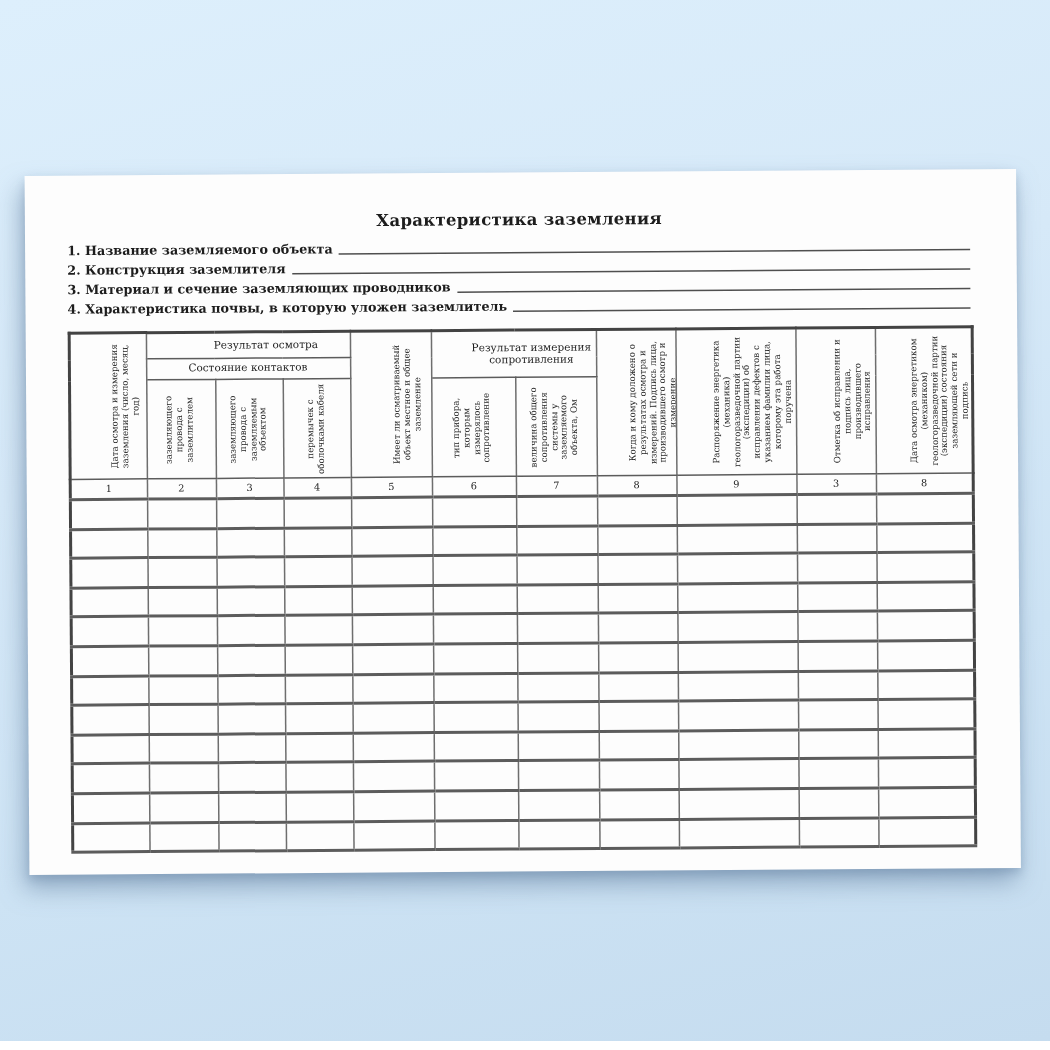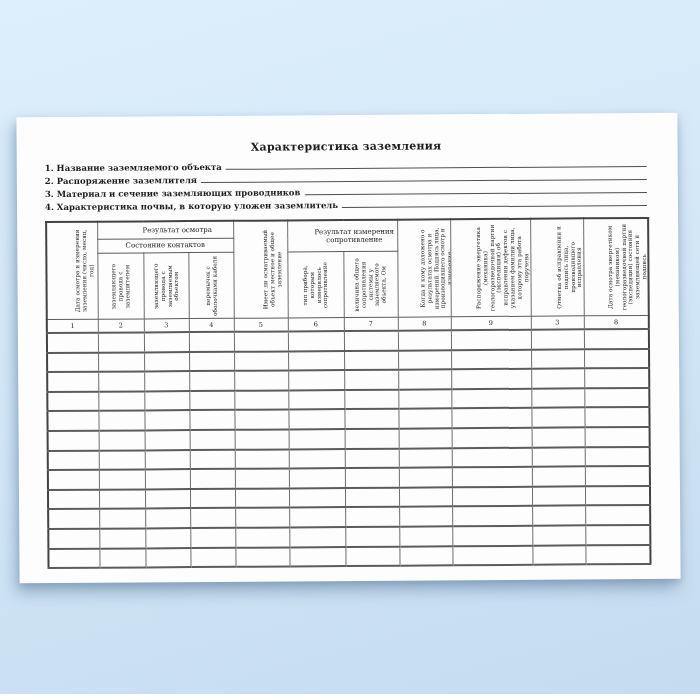--- a/index.html
+++ b/index.html
@@ -65,21 +65,21 @@
   <div class="paper">
     <div class="content">
 
       <div class="doc-title">Характеристика заземления</div>
 
       <div class="form-line">
         <span><span>1.</span> <span>Название заземляемого объекта</span></span>
         <span class="rule"></span>
       </div>
       <div class="form-line">
-        <span><span>2.</span> <span>Распоряжение заземлителя</span></span>
+        <span><span>2.</span> <span>Конструкция заземлителя</span></span>
         <span class="rule"></span>
       </div>
       <div class="form-line">
         <span><span>3.</span> <span>Материал и сечение заземляющих проводников</span></span>
         <span class="rule"></span>
       </div>
       <div class="form-line">
         <span><span>4.</span> <span>Характеристика почвы, в которую уложен заземлитель</span></span>
         <span class="rule"></span>
       </div>
@@ -104,21 +104,21 @@
               <div class="vwrap tall">
                   <span class="vtext">Дата осмотра и измерения заземления (число, месяц, год)</span>
                 </div>
             </th>
             <th colspan="3" class="group-label">Результат осмотра</th>
             <th rowspan="3">
               <div class="vwrap tall">
                   <span class="vtext">Имеет ли осматриваемый объект местное и общее заземление</span>
                 </div>
             </th>
-            <th colspan="2" rowspan="2" class="group-label">Результат измерения сопротивление</th>
+            <th colspan="2" rowspan="2" class="group-label">Результат измерения сопротивления</th>
             <th rowspan="3">
               <div class="vwrap tall">
                   <span class="vtext">Когда и кому доложено о результатах осмотра и измерений. Подпись лица, производившего осмотр и измерение</span>
                 </div>
             </th>
             <th rowspan="3">
               <div class="vwrap tall">
                   <span class="vtext">Распоряжение энергетика (механика) геологоразведочной партии (экспедиции) об исправлении дефектов с указанием фамилии лица, которому эта работа поручена</span>
                 </div>
             </th>

